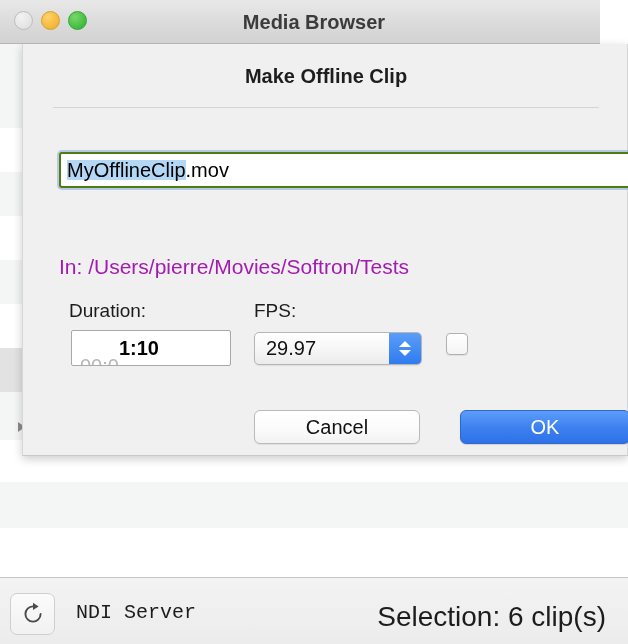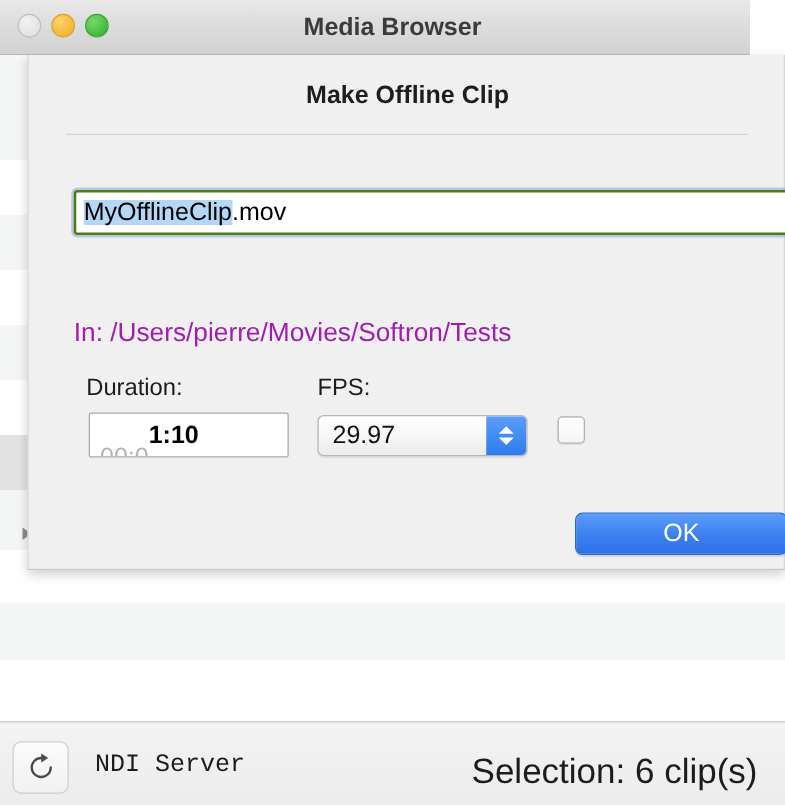--- a/index.html
+++ b/index.html
@@ -362,20 +362,21 @@
       <span class="fps-arrows">
         <span class="chev chev-up"></span>
         <span class="chev chev-down"></span>
       </span>
     </div>
 
     <div class="dropframe">
       <span class="checkbox"></span>
     </div>
 
+    <div class="btn btn-cancel">Cancel</div>
     <div class="btn btn-ok">OK</div>
   </div>
 
   <div class="titlebar">
     <div class="traffic">
       <span class="light light-close"></span>
       <span class="light light-min"></span>
       <span class="light light-max"></span>
     </div>
     <div class="window-title">Media Browser</div>

